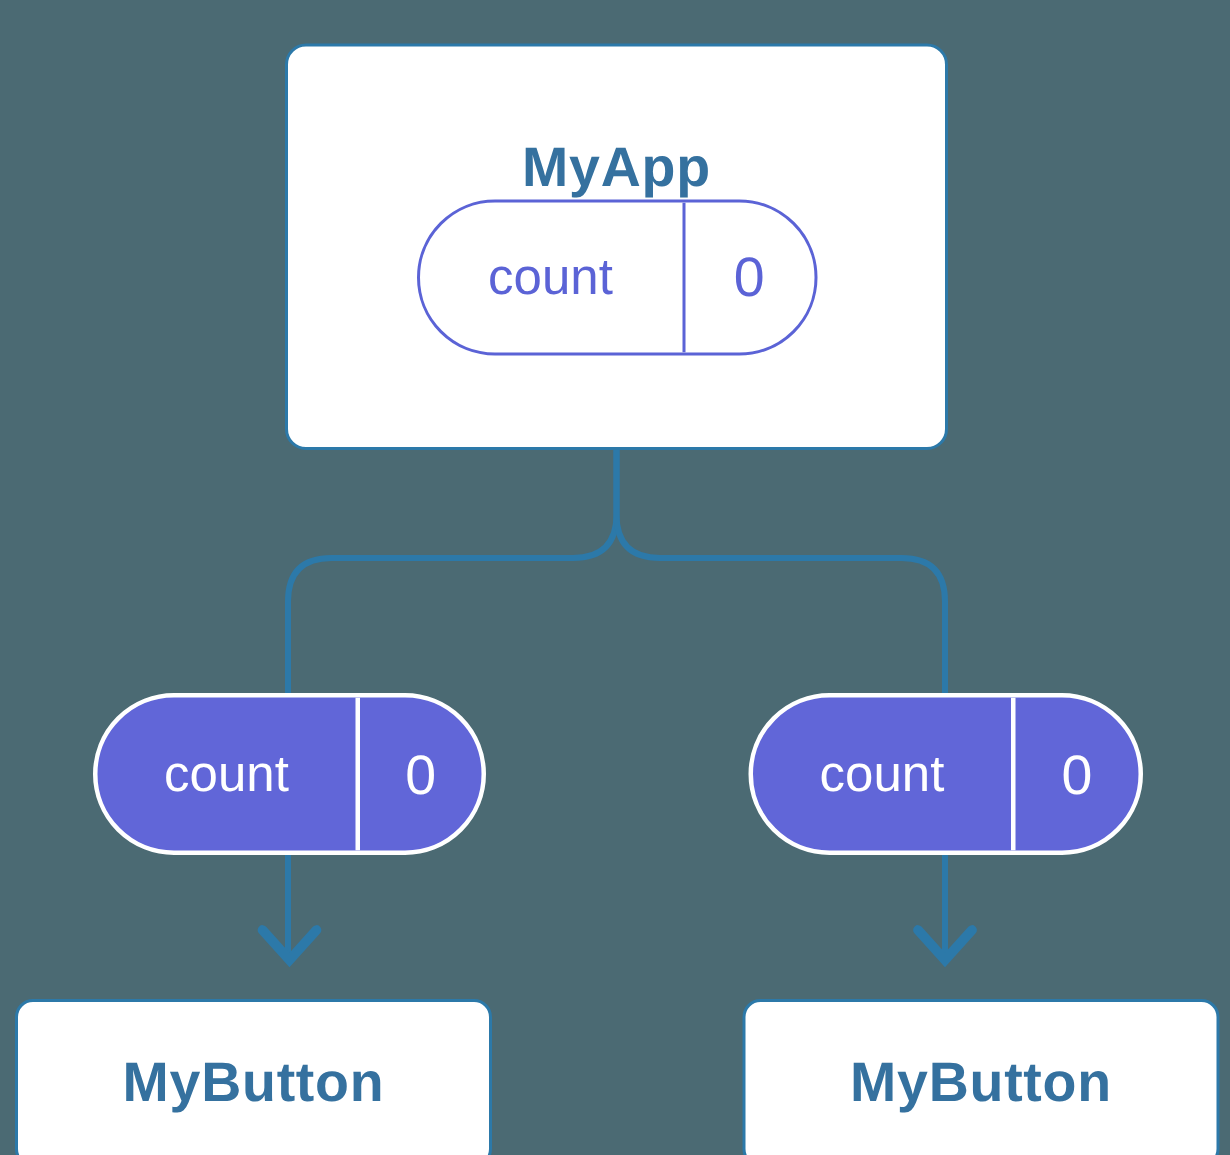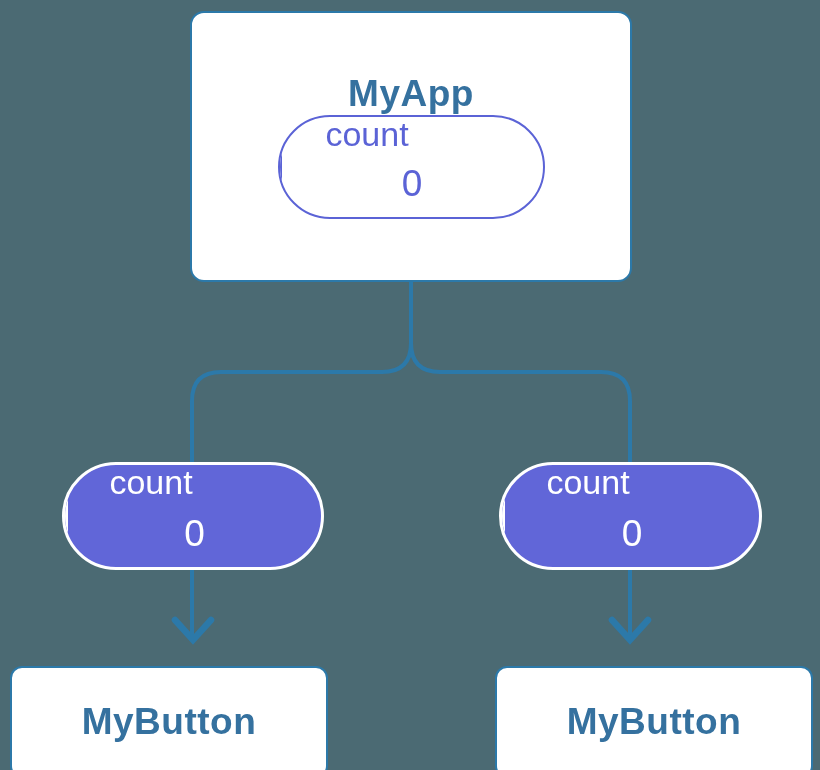--- a/index.html
+++ b/index.html
@@ -27,21 +27,21 @@
   .node {
     position: absolute;
     background: #FFFFFF;
     border: 2px solid #2C79A9;
     display: flex;
     align-items: center;
     justify-content: center;
   }
   .app-node {
     left: 190px;
-    top: 11px;
+    top: 29px;
     width: 442px;
     height: 271px;
     border-radius: 14px;
     flex-direction: column;
   }
   .node-title {
     color: #35719F;
     font-size: 37px;
     font-weight: 700;
     letter-spacing: 0.5px;
@@ -55,21 +55,20 @@
     margin-top: 20px;
   }
   .button-node.left  { left: 10px; }
   .button-node.right { left: 495px; }
 
   .pill {
     display: flex;
     align-items: stretch;
     border-radius: 999px;
     overflow: hidden;
-    flex-direction: column;
   }
   .pill .cell {
     display: flex;
     align-items: center;
     justify-content: center;
     font-size: 34px;
     line-height: 1;
   }
   .pill .cell.value { font-size: 37px; flex: 1 1 auto; }
 

